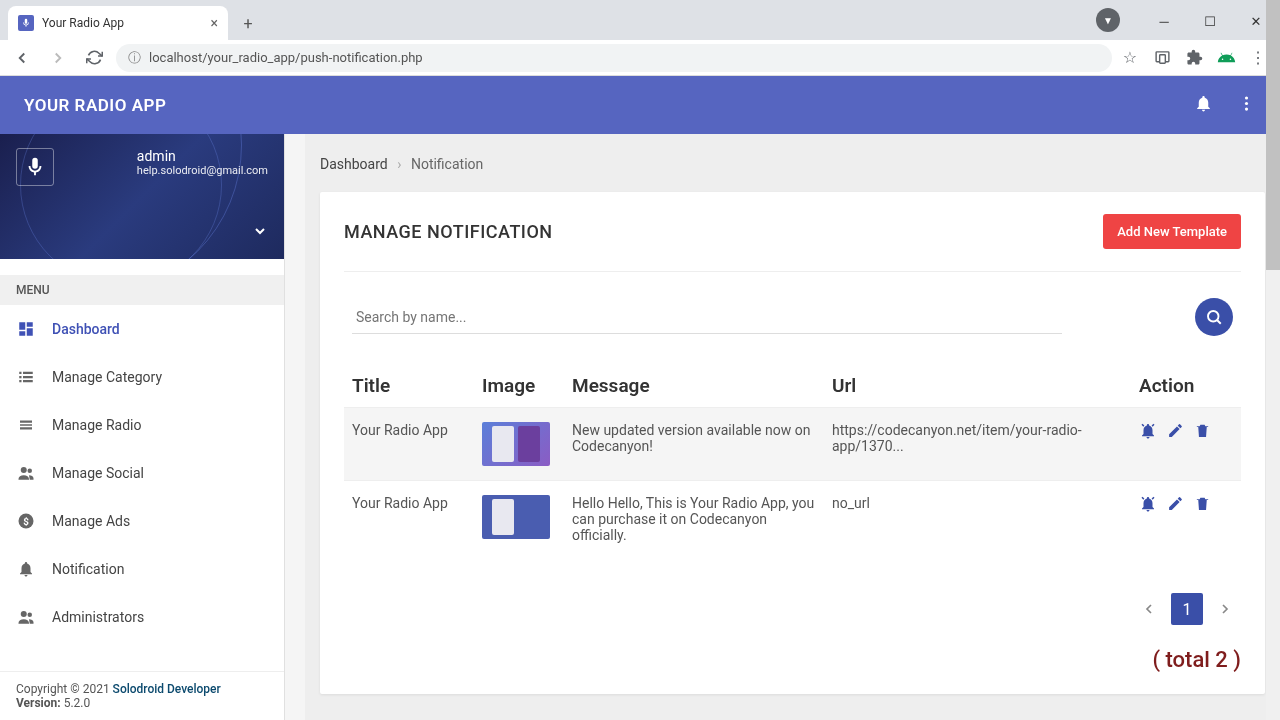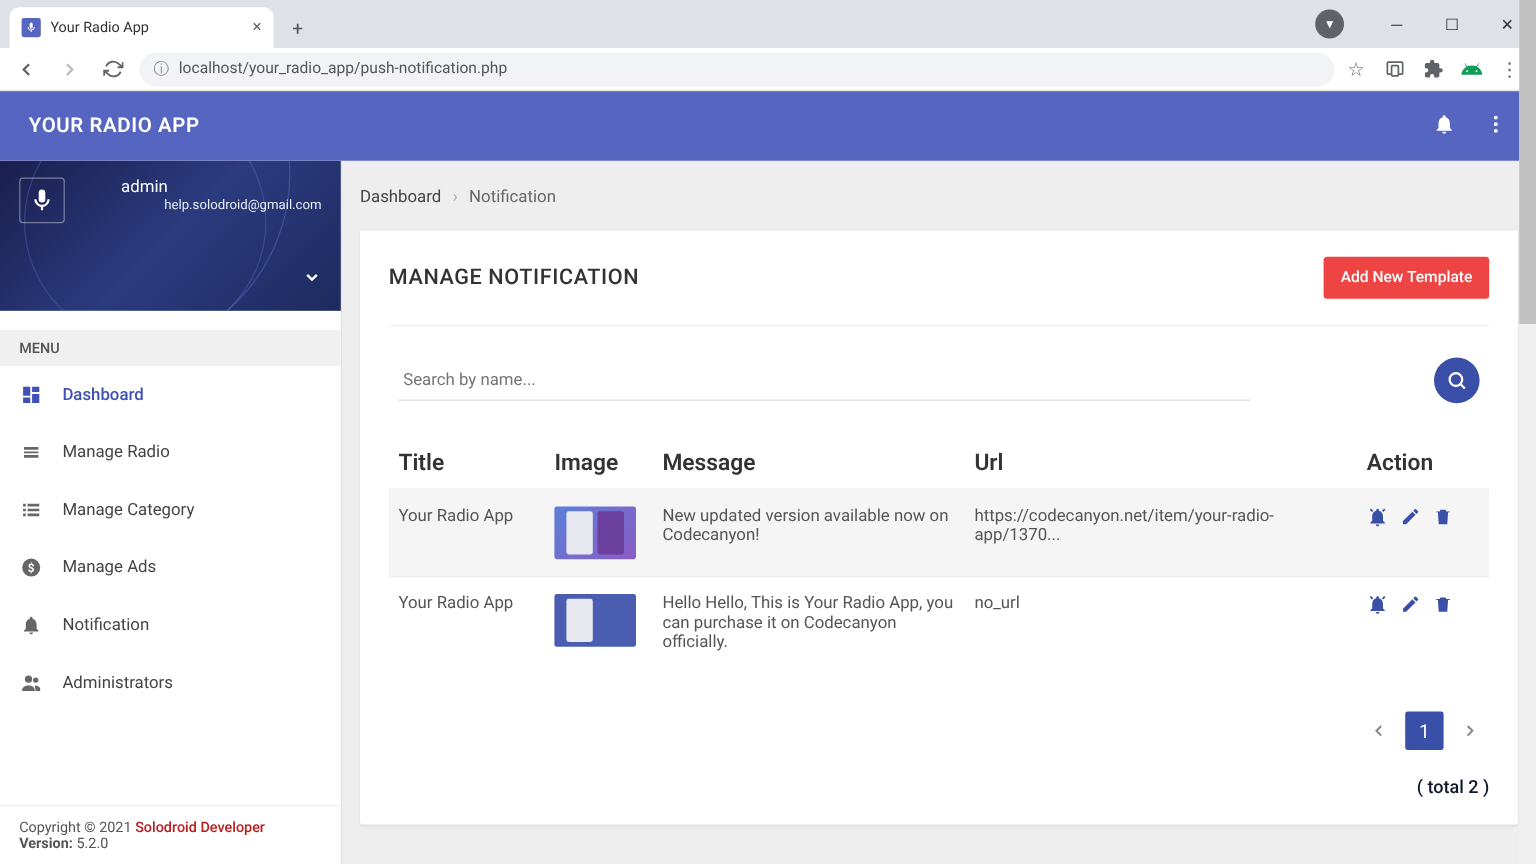--- a/index.html
+++ b/index.html
@@ -34,34 +34,34 @@
 
 .app-body { display: flex; flex: 1; overflow: hidden; }
 .sidebar { width: 285px; background: #fff; border-right: 1px solid #e0e0e0; display: flex; flex-direction: column; }
 .user-panel { background: linear-gradient(135deg, #1a1f4e 0%, #2a3b7e 50%, #1e2a5e 100%); color: #fff; padding: 14px 16px 12px; height: 125px; position: relative; overflow: hidden; display: flex; flex-direction: row; justify-content: space-between; }
 .user-panel::before { content: ''; position: absolute; width: 300px; height: 300px; border: 1px solid rgba(120,150,255,0.3); border-radius: 50%; top: -140px; left: -60px; }
 .user-panel::after { content: ''; position: absolute; width: 200px; height: 200px; border: 1px solid rgba(120,150,255,0.25); border-radius: 50%; top: -50px; left: 20px; }
 .user-logo { width: 38px; height: 38px; border: 1px solid rgba(255,255,255,0.4); border-radius: 3px; display: flex; align-items: center; justify-content: center; position: relative; z-index: 1; }
 .user-logo svg { width: 22px; height: 22px; fill: #fff; }
 .user-info { position: relative; z-index: 1; }
 .user-name { font-size: 14px; }
-.user-email { font-size: 11px; opacity: 0.9; margin-left: 36px; }
+.user-email { font-size: 11px; opacity: 0.9; }
 .user-expand { position: absolute; right: 16px; bottom: 16px; z-index: 1; color: #fff; }
 
 .menu-header { background: #f0f0f0; padding: 8px 16px; font-size: 12px; color: #555; font-weight: 500; margin-top: 16px; }
 .menu-list { flex: 1; overflow-y: auto; }
 .menu-item { display: flex; align-items: center; gap: 16px; padding: 15px 16px; font-size: 14px; color: #444; cursor: pointer; }
 .menu-item.active { color: #3f51b5; font-weight: 500; }
 .menu-icon { width: 20px; display: flex; justify-content: center; color: #666; }
 .menu-item.active .menu-icon { color: #3f51b5; }
 
 .footer { padding: 10px 16px; font-size: 12px; color: #555; border-top: 1px solid #eee; }
-.footer a { color: #b91c1c; text-decoration: none; font-weight: 500; }
-
-.main { flex: 1; background: #eeeeee; overflow-y: auto; padding: 22px 15px; position: relative; }
+.footer a { color: #0c4a6e; text-decoration: none; font-weight: 500; }
+
+.main { flex: 1; background: #eeeeee; overflow-y: auto; padding: 22px 15px; position: relative; margin-left: 20px; }
 .scrollbar { position: absolute; right: 0; top: 0; width: 14px; height: 100%; background: #f0f0f0; }
 .scrollbar-thumb { background: #c1c1c1; width: 100%; height: 270px; margin-top: 0; }
 .breadcrumb { font-size: 14px; color: #666; margin-bottom: 20px; }
 .breadcrumb a { color: #444; text-decoration: none; }
 .breadcrumb-sep { color: #aaa; margin: 0 6px; }
 
 .card { background: #fff; border-radius: 2px; padding: 22px 24px; box-shadow: 0 1px 3px rgba(0,0,0,0.08); }
 .card-header { display: flex; align-items: center; justify-content: space-between; margin-bottom: 22px; }
 .card-title { font-size: 18px; font-weight: 500; color: #333; letter-spacing: 0.5px; }
 .add-btn { background: #ef4444; color: #fff; border: none; padding: 10px 14px; font-size: 13px; border-radius: 3px; cursor: pointer; font-weight: 500; }
@@ -77,21 +77,21 @@
 .thumb { width: 68px; height: 44px; background: linear-gradient(135deg, #5b7fd9 0%, #8b5cc4 100%); border-radius: 2px; position: relative; overflow: hidden; }
 .thumb2 { width: 68px; height: 44px; background: #4a5db0; border-radius: 2px; position: relative; overflow: hidden; }
 .thumb::before, .thumb2::before { content: ''; position: absolute; left: 10px; top: 4px; width: 22px; height: 36px; background: #e8e8f0; border-radius: 2px; }
 .thumb::after { content: ''; position: absolute; right: 10px; top: 4px; width: 22px; height: 36px; background: #6b3f9e; border-radius: 2px; }
 .action-icons { display: flex; gap: 10px; }
 .action-icon { color: #3a4fa8; cursor: pointer; }
 
 .pagination { display: flex; align-items: center; justify-content: flex-end; gap: 6px; margin-top: 36px; }
 .page-btn { width: 32px; height: 32px; display: flex; align-items: center; justify-content: center; color: #888; cursor: pointer; border-radius: 2px; }
 .page-btn.active { background: #3a4fa8; color: #fff; }
-.total-text { text-align: right; margin-top: 22px; font-size: 15px; color: #0f172a; font-weight: 500; }
+.total-text { text-align: right; margin-top: 22px; font-size: 22px; color: #7f1d1d; font-weight: 500; }
 </style>
 </head>
 <body>
 
 <div class="browser-chrome">
   <div class="tab">
     <span class="tab-favicon">
         <svg viewBox="0 0 24 24">
           <path d="M12 2a3 3 0 0 1 3 3v6a3 3 0 0 1-6 0V5a3 3 0 0 1 3-3zm5 9a5 5 0 0 1-10 0H5a7 7 0 0 0 6 6.9V21h2v-3.1A7 7 0 0 0 19 11h-2z"></path>
         </svg>
@@ -188,32 +188,42 @@
             <span class="menu-icon">
               <svg width="18" height="18" viewBox="0 0 24 24" fill="currentColor">
                 <path d="M3 3h8v10H3zM13 3h8v6h-8zM13 11h8v10h-8zM3 15h8v6H3z"></path>
               </svg>
             </span>
             <span>Dashboard</span>
           </div>
         <div class="menu-item">
             <span class="menu-icon">
               <svg width="18" height="18" viewBox="0 0 24 24" fill="currentColor">
+                <path d="M3 5h3v3H3zM8 5h13v3H8zM3 10.5h3v3H3zM8 10.5h13v3H8zM3 16h3v3H3zM8 16h13v3H8z"></path>
+              </svg>
+            </span>
+            <span>Manage Category</span>
+          </div>
+        <div class="menu-item">
+            <span class="menu-icon">
+              <svg width="18" height="18" viewBox="0 0 24 24" fill="currentColor">
                 <path d="M4 6h16v3H4zM4 11h16v2H4zM4 15h16v3H4z"></path>
               </svg>
             </span>
             <span>Manage Radio</span>
           </div>
         <div class="menu-item">
             <span class="menu-icon">
               <svg width="18" height="18" viewBox="0 0 24 24" fill="currentColor">
-                <path d="M3 5h3v3H3zM8 5h13v3H8zM3 10.5h3v3H3zM8 10.5h13v3H8zM3 16h3v3H3zM8 16h13v3H8z"></path>
-              </svg>
-            </span>
-            <span>Manage Category</span>
+                <circle cx="9" cy="8" r="4"></circle>
+                <circle cx="17" cy="9" r="3"></circle>
+                <path d="M2 20c0-3 3-5 7-5s7 2 7 5v1H2zM16 15c3 0 6 1.5 6 4v2h-5"></path>
+              </svg>
+            </span>
+            <span>Manage Social</span>
           </div>
         <div class="menu-item">
             <span class="menu-icon">
               <svg width="18" height="18" viewBox="0 0 24 24" fill="currentColor">
                 <circle cx="12" cy="12" r="10"></circle>
                 <text x="12" y="17" text-anchor="middle" fill="#fff" font-size="13" font-weight="bold">$</text>
               </svg>
             </span>
             <span>Manage Ads</span>
           </div>

